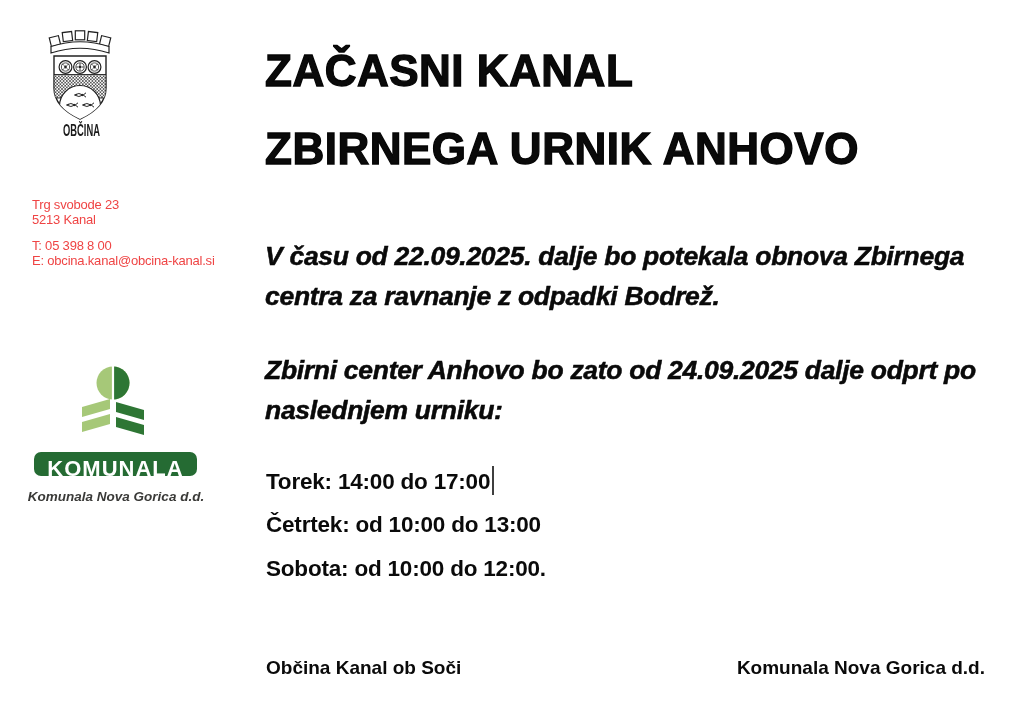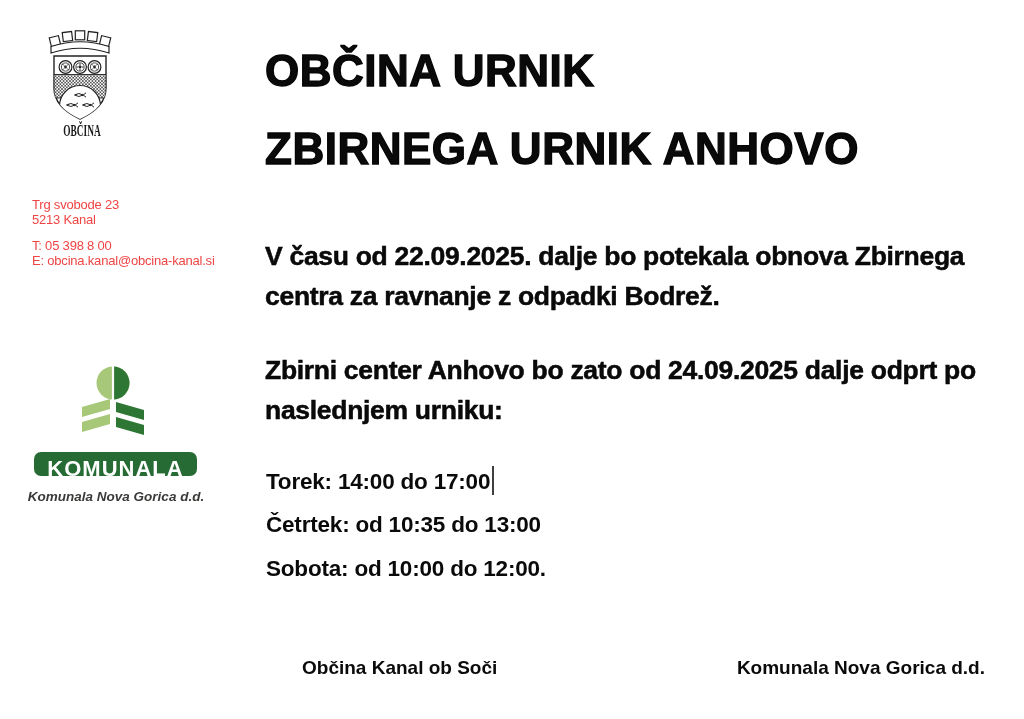--- a/index.html
+++ b/index.html
@@ -5,47 +5,47 @@
   html,body{margin:0;padding:0;}
   body{
     width:1024px;height:719px;background:#ffffff;position:relative;overflow:hidden;
     font-family:"Liberation Sans", sans-serif;color:#0a0a0a;
   }
   .abs{position:absolute;}
 
   
   #crest{left:46px;top:25px;width:68px;height:102px;}
   #muni-name{left:7px;top:122px;width:150px;text-align:center;
-    font-family:Liberation Serif, serif;font-weight:bold;color:#1a1a1a;}
+    font-family:Liberation Sans, sans-serif;font-weight:bold;color:#1a1a1a;}
   #muni-name .l1{font-size:17px;line-height:18px;}
   #muni-name .l2{font-size:23px;line-height:23px;}
   #muni-name .cond{display:inline-block;transform:scaleX(0.55);transform-origin:50% 50%;white-space:nowrap;}
   #address{left:32px;top:198px;font-size:13px;line-height:14.5px;color:#ef4444;letter-spacing:-0.2px;}
   .addr-gap{height:12px;}
 
   
   #k-icon{left:80px;top:363px;width:66px;height:80px;}
   #k-banner{left:34px;top:452px;width:163px;height:24px;background:#256B33;border-radius:7px;
     color:#ffffff;text-align:center;line-height:33px;font-size:22px;font-weight:bold;letter-spacing:1px;}
   #k-tagline{left:26px;top:489px;width:180px;text-align:center;font-size:13.5px;
     font-style:italic;font-weight:bold;color:#3a3a38;}
 
   
   .title{left:265px;font-size:44px;font-weight:bold;letter-spacing:0.5px;
     -webkit-text-stroke:1.3px #050505;white-space:nowrap;line-height:46px;}
   #title1{top:48px;}
   #title2{top:126px;}
   .para{left:265px;width:754px;font-size:26.5px;font-weight:bold;line-height:40px;
-    letter-spacing:-0.3px;-webkit-text-stroke:0.5px #000;}
+    letter-spacing:-0.3px;font-style:italic;-webkit-text-stroke:0.5px #000;}
   #para1{top:236px;}
   #para2{top:350px;}
   .sched{left:266px;font-size:22.5px;font-weight:bold;letter-spacing:-0.2px;line-height:30px;white-space:nowrap;}
   #sched0{top:466px;} #sched1{top:510px;} #sched2{top:554px;}
   .caret{display:inline-block;width:2px;height:29px;background:#3f3f3f;margin-left:2px;vertical-align:-6px;}
-  .footer{top:657px;font-size:19px;font-weight:bold;white-space:nowrap;margin-left:36px;}
+  .footer{top:657px;font-size:19px;font-weight:bold;white-space:nowrap;}
   #footerL{left:266px;}
   #footerR{right:39px;}
 </style>
 </head>
 <body>
 
 <svg id="crest" class="abs" viewBox="0 0 68 102">
   <defs>
     <pattern id="hz" patternUnits="userSpaceOnUse" width="3.2" height="3.2">
       <rect width="3.2" height="3.2" fill="#ffffff"></rect>
@@ -146,26 +146,26 @@
   <polygon points="2,59 30,51 30,61 2,69" fill="#A6C878"></polygon>
   <polygon points="36,39 64,47 64,57 36,49" fill="#2E7634"></polygon>
   <polygon points="36,54 64,62 64,72 36,64" fill="#2E7634"></polygon>
 </svg>
 
 <div id="k-banner" class="abs">
   <span>KOMUNALA</span>
 </div>
 <div id="k-tagline" class="abs">Komunala Nova Gorica d.d.</div>
 
-<div id="title1" class="abs title">OBČINA URNIK</div>
+<div id="title1" class="abs title">ZAČASNI KANAL</div>
 <div id="title2" class="abs title">ZBIRNEGA URNIK ANHOVO</div>
 
 <div id="para1" class="abs para">V času od 22.09.2025. dalje bo potekala obnova Zbirnega centra za ravnanje z odpadki Bodrež.</div>
 <div id="para2" class="abs para">Zbirni center Anhovo bo zato od 24.09.2025 dalje odprt po naslednjem urniku:</div>
 
 <div id="sched0" class="abs sched">
   <span>Torek: 14:00 do 17:00</span><span class="caret"></span>
 </div>
-<div id="sched1" class="abs sched">Četrtek: od 10:35 do 13:00</div>
+<div id="sched1" class="abs sched">Četrtek: od 10:00 do 13:00</div>
 <div id="sched2" class="abs sched">Sobota: od 10:00 do 12:00.</div>
 
 <div id="footerL" class="abs footer">Občina Kanal ob Soči</div>
 <div id="footerR" class="abs footer">Komunala Nova Gorica d.d.</div>
 
 </body></html>

